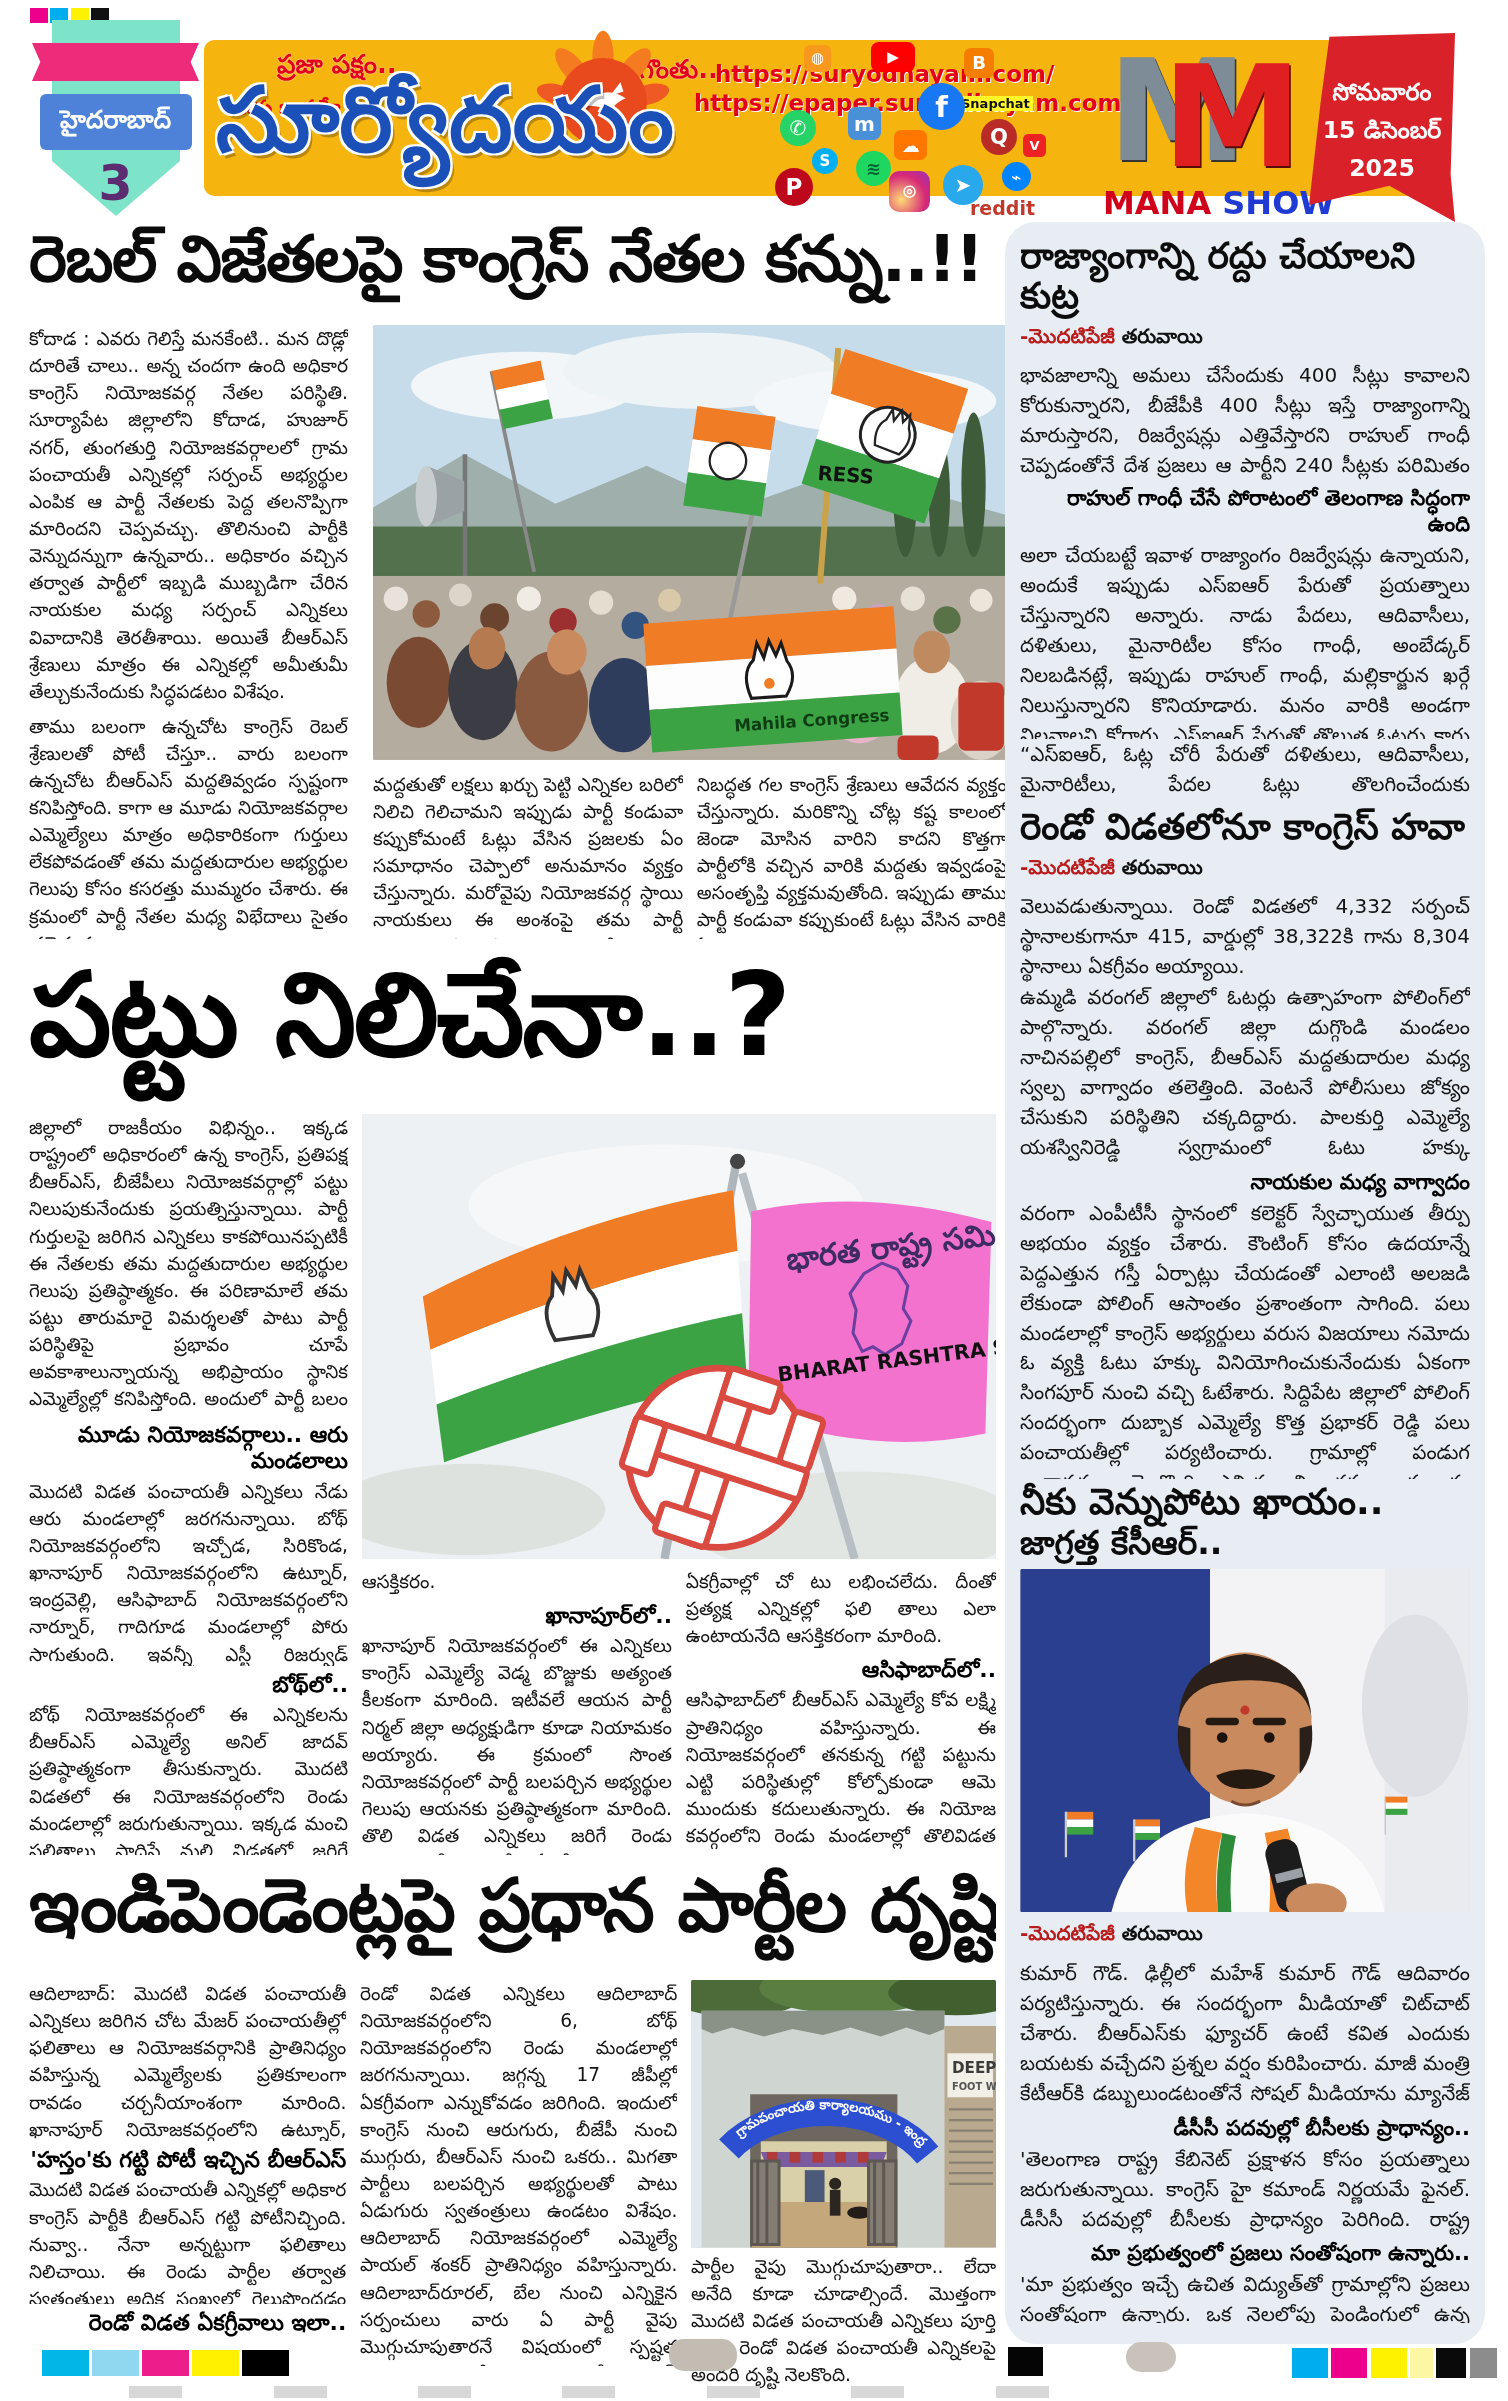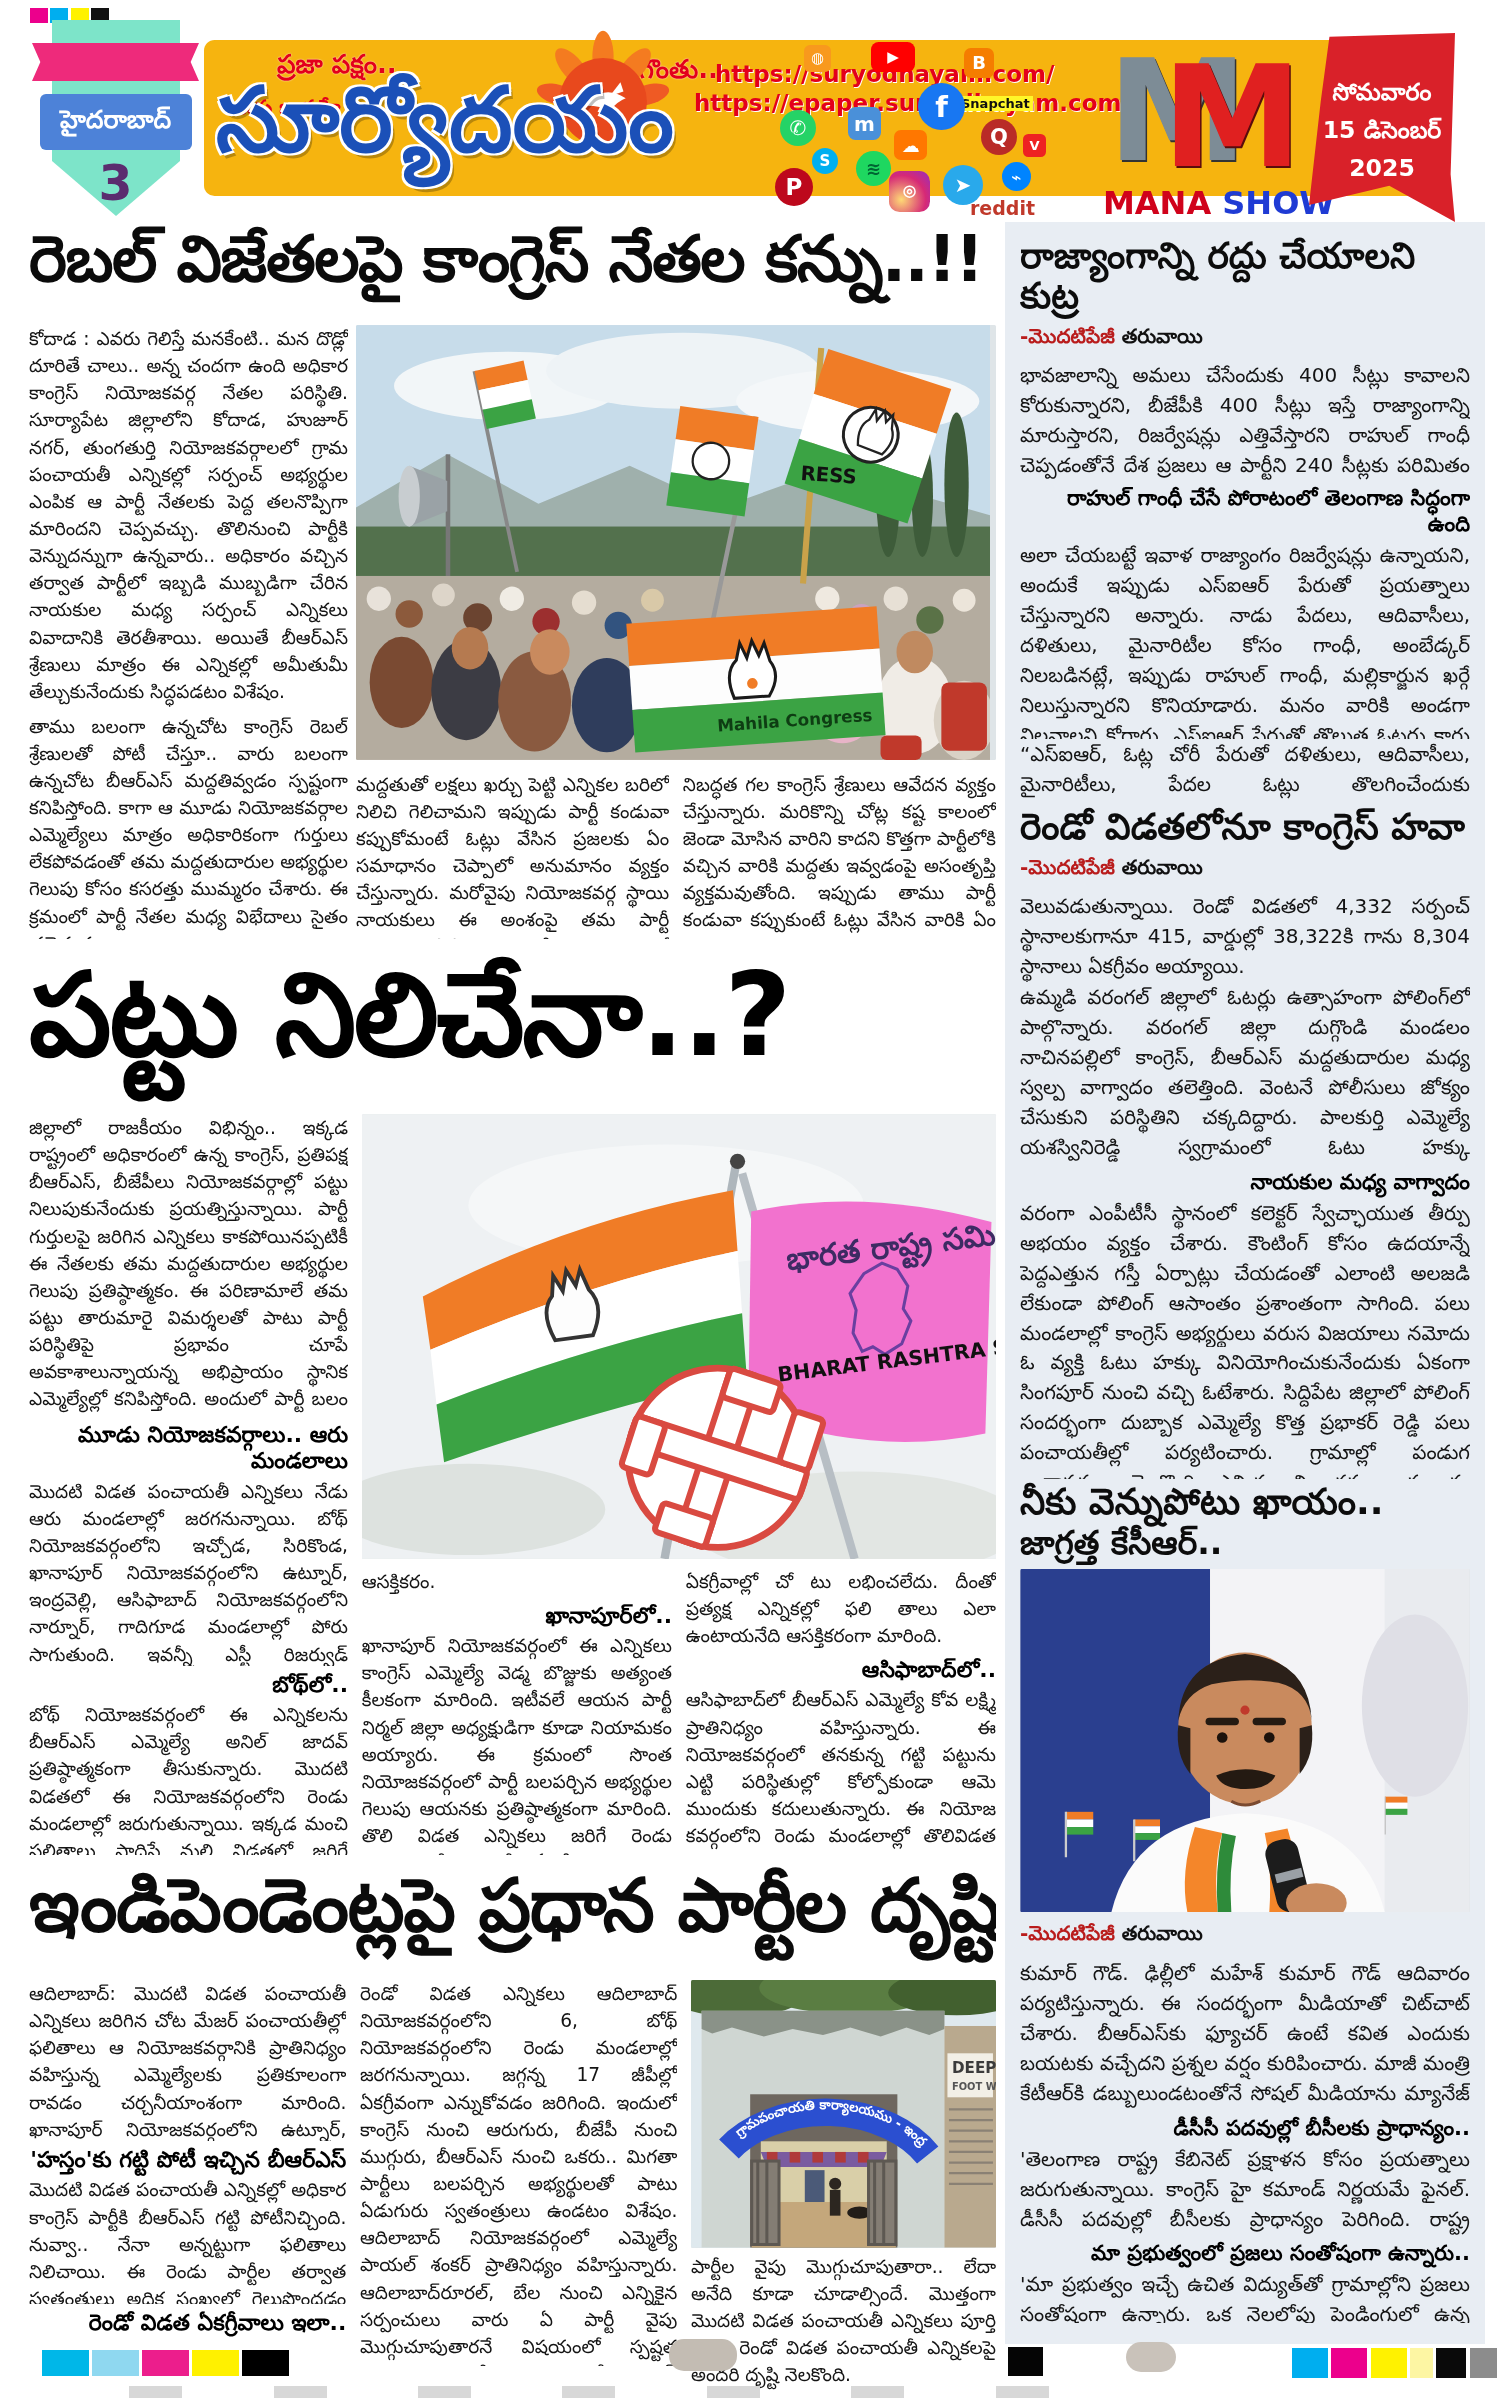--- a/index.html
+++ b/index.html
@@ -45,36 +45,36 @@
   .feat-hl{position:absolute;left:29px;top:947px;width:967px;height:160px;margin:0;
         font-size:116px;font-weight:900;color:#000;white-space:nowrap;overflow:hidden;letter-spacing:-2.3px;}
   .bot-hl{position:absolute;left:29px;top:1862px;width:967px;height:112px;margin:0;
         font-size:74px;font-weight:900;color:#0b0b0b;white-space:nowrap;overflow:hidden;letter-spacing:-1.5px;}
   
   .tb{font-size:18.6px;line-height:1.46;text-align:justify;color:#141414;margin:0 0 7.6px;}
   .sh{font-size:22px;font-weight:800;color:#000;margin:6px 0 3px;line-height:1.2;text-align:right;}
   .clip{overflow:hidden;}
   .col{overflow:hidden;}
   
-  .lead-block{position:absolute;left:29px;top:325px;width:967px;height:614px;display:flex;gap:8px;}
+  .lead-block{position:absolute;left:29px;top:325px;width:967px;height:614px;display:flex;gap:25px;}
   .lead-block .c1{width:319px;flex:none;}
   .lead-right{flex:1;display:flex;flex-direction:column;gap:10.6px;}
   .photo{background:#dfe5e8;overflow:hidden;border-radius:1.5px;}
   .tworow{display:flex;gap:13.7px;flex:1;overflow:hidden;}
   .tworow .col{flex:1;}
   .feat-block{position:absolute;left:29px;top:1114px;width:967px;height:741px;display:flex;gap:13.7px;}
   .feat-block .c1{width:319px;flex:none;}
   .feat-right{flex:1;display:flex;flex-direction:column;gap:9px;}
   .bot-block{position:absolute;left:29px;top:1980px;width:967px;height:386px;display:flex;gap:13.7px;}
   .bot-block .col{flex:1;}
   .bot-block .c3{flex:none;width:305px;}
   .caption{font-size:18.6px;line-height:1.45;text-align:justify;color:#141414;margin-top:6px;}
   
   .rail{position:absolute;left:1005px;top:222px;width:480px;height:2122px;background:#e8edf3;
-        box-sizing:border-box;padding:10.6px 15px;overflow:hidden;}
+        box-sizing:border-box;padding:10.6px 15px;overflow:hidden;border-radius:31px;}
   .rail h3{font-size:36px;font-weight:800;color:#0c0c0c;margin:3px 0 7.6px;line-height:1.12;}
   .rail .tb{font-size:20px;line-height:1.5;}
   .rail .sh{font-size:21px;}
   .byline{font-size:20px;font-weight:800;margin:0 0 7.6px;color:#111;}
   .by-red{color:#b91c1c;}
   .rail-art{overflow:hidden;}
   
   .mark{position:absolute;}
   .pill{border-radius:15px;}
 </style>

